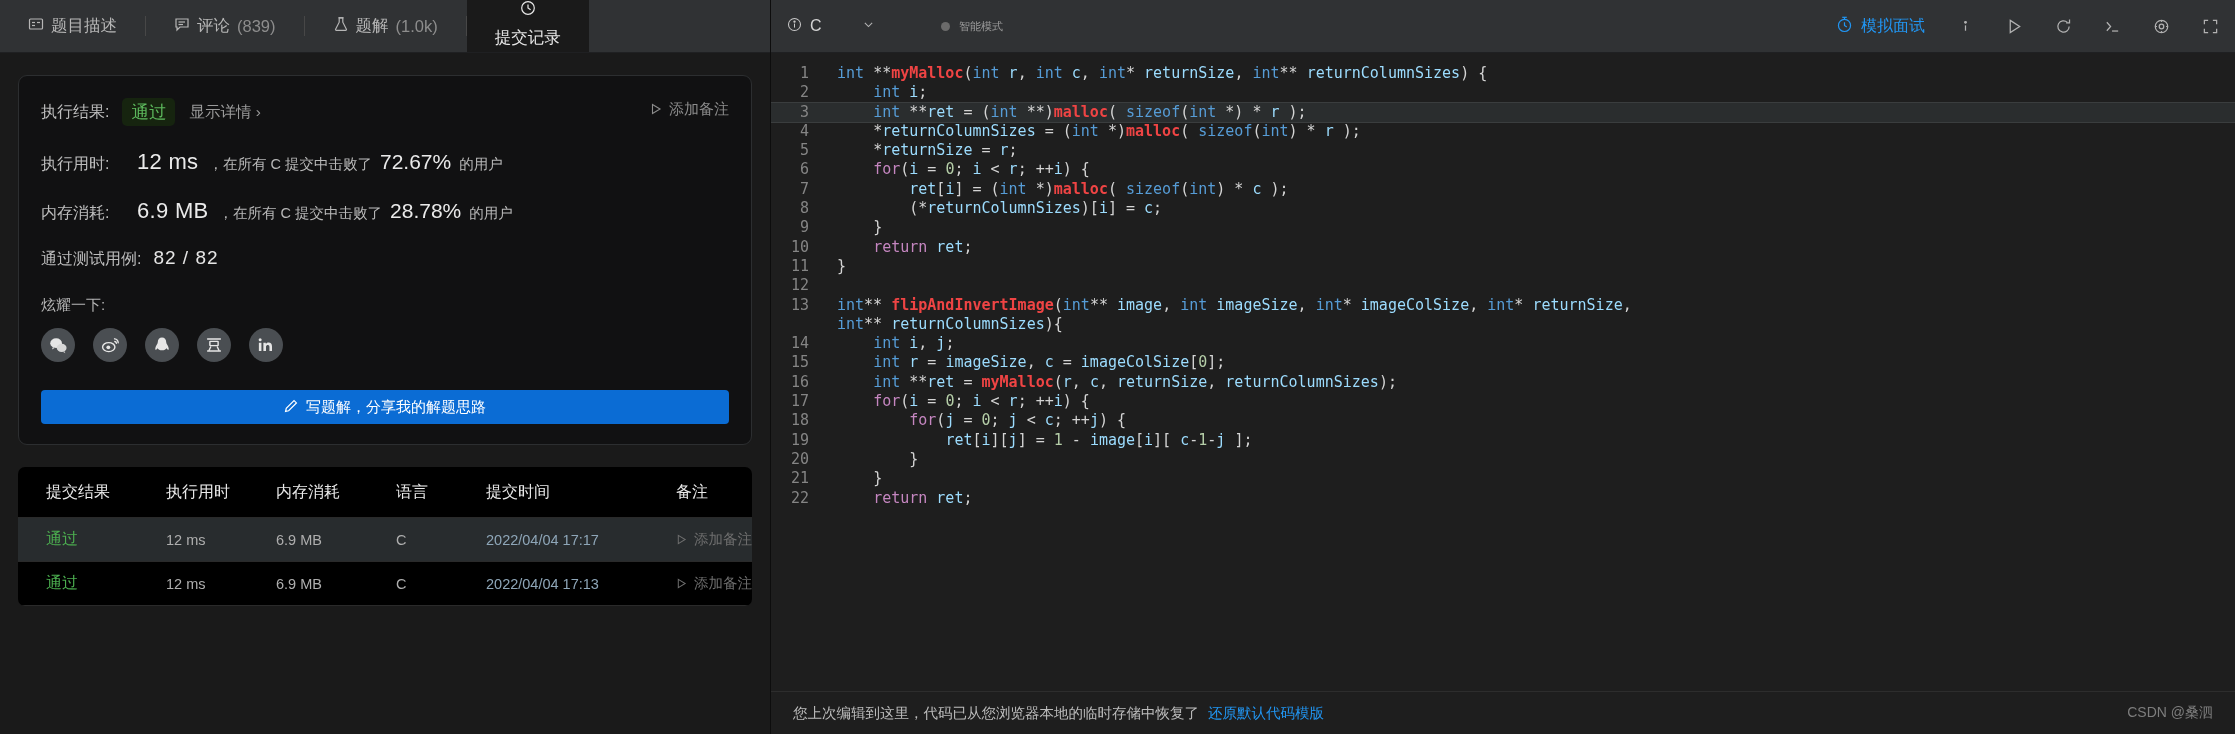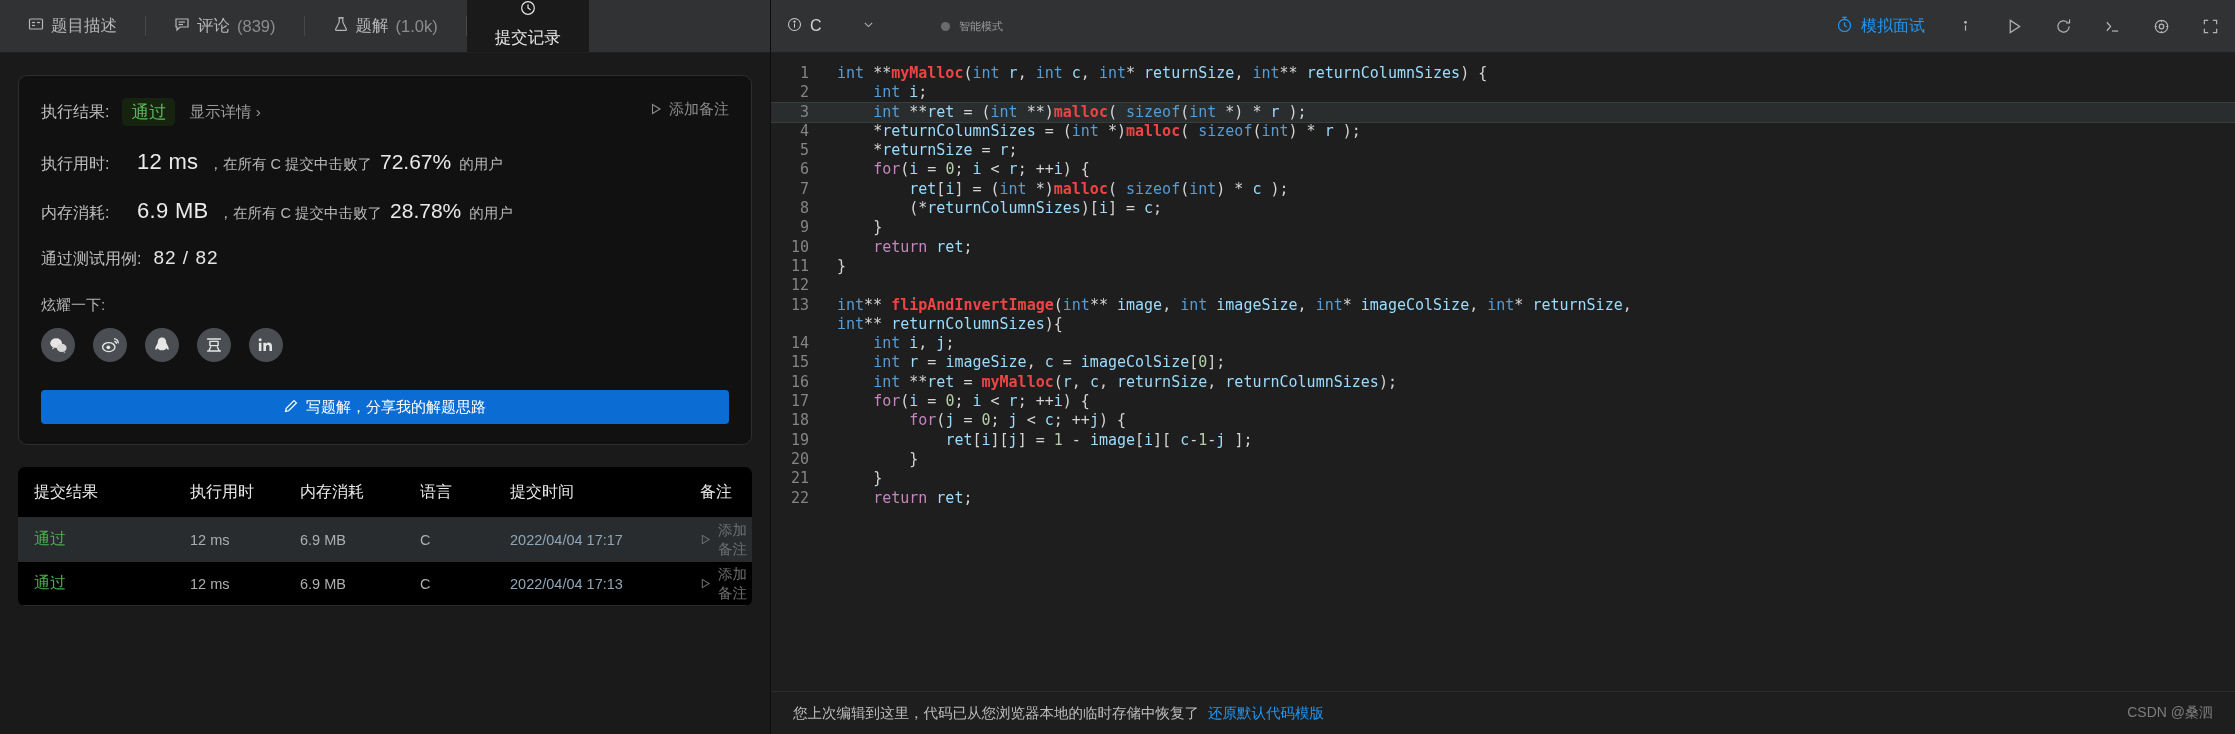--- a/index.html
+++ b/index.html
@@ -85,22 +85,22 @@
 
   
   .sub-table {
     background: #000; border-radius: 7px;
     margin-top: 22px; overflow: hidden;
   }
   .th-row, .td-row { display: flex; align-items: center; }
   .th-row { height: 51px; border-bottom: 1px solid #2a2a2a; }
   .td-row { height: 44px; border-bottom: 1px solid #2a2a2a; }
   .td-row.alt { background: #282c2e; }
-  .c1 { width: 148px; padding-left: 16px; }
-  .c2 { width: 110px; margin-left: 24px; }
+  .c1 { width: 148px; padding-left: 28px; }
+  .c2 { width: 110px; }
   .c3 { width: 120px; }
   .c4 { width: 90px; }
   .c5 { width: 190px; }
   .c6 { flex: 1; }
   .th { color: #e9e9e9; font-size: 16px; }
   .td { color: #aeaeae; font-size: 14.5px; }
   .td.green { color: #4caf50; font-size: 16px; font-weight: 500; cursor: pointer; }
   .td.date { color: #8ea6b8; }
   .td.note { color: #6e6e6e; display: flex; align-items: center; gap: 7px; cursor: pointer; }
 

